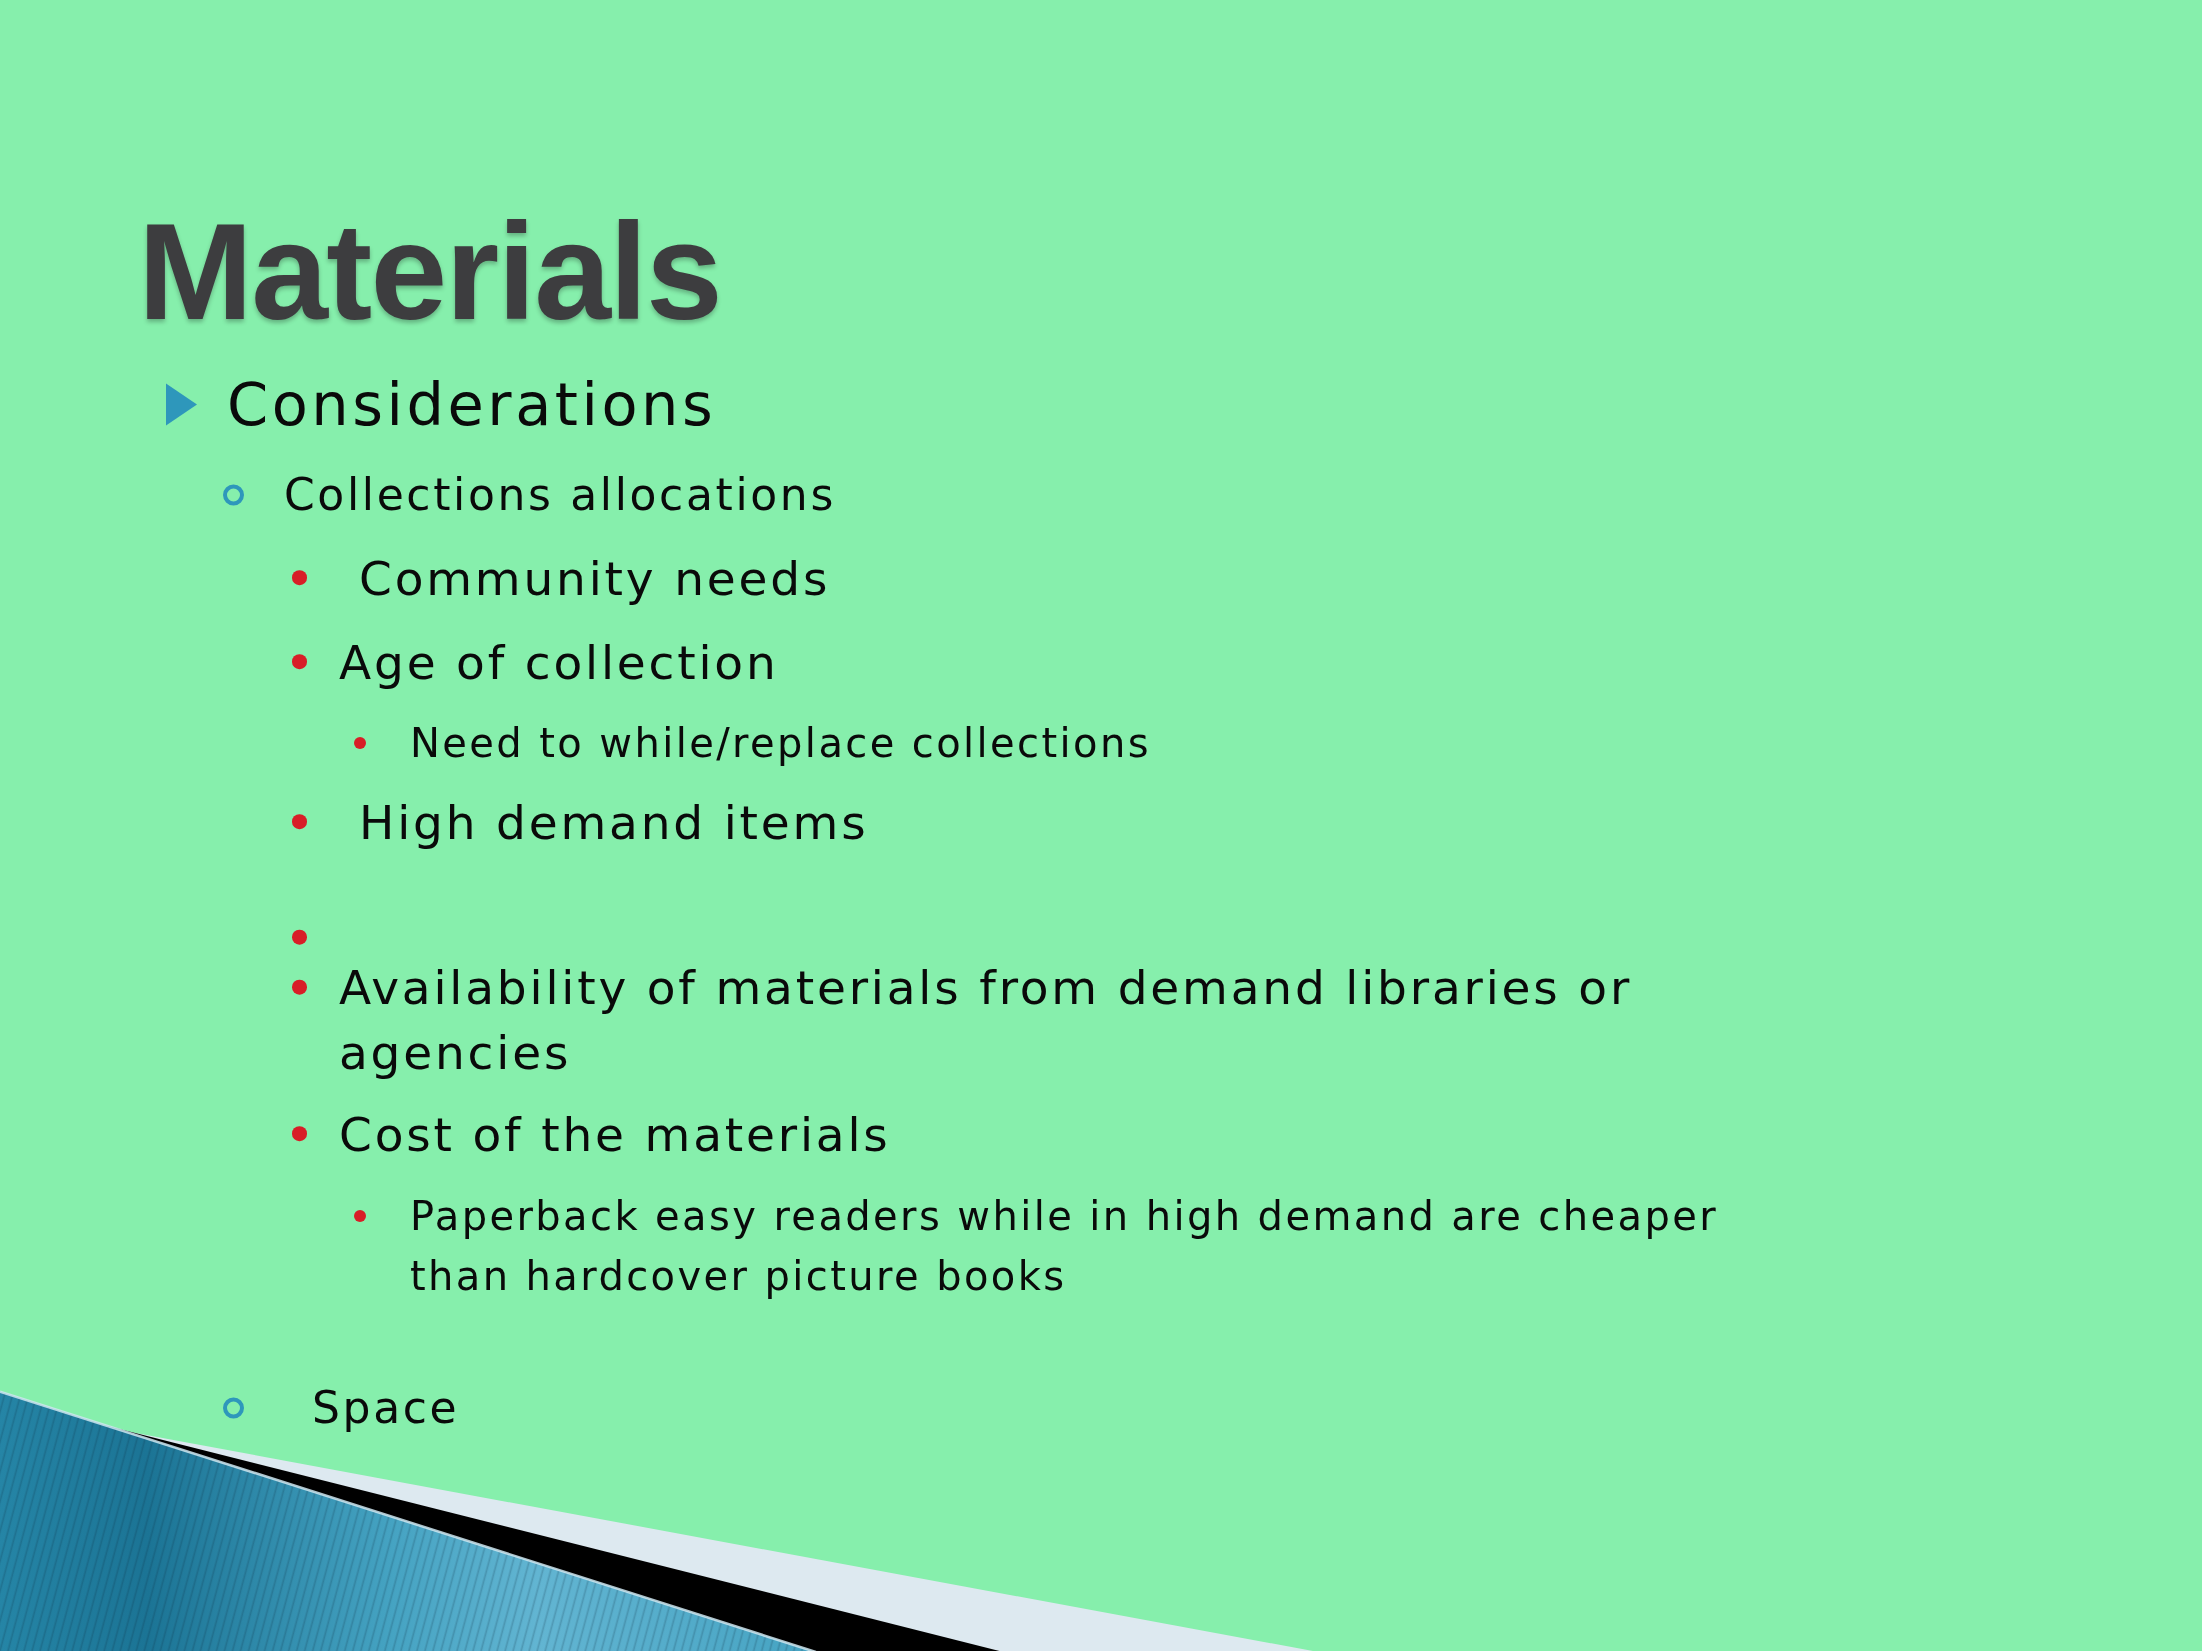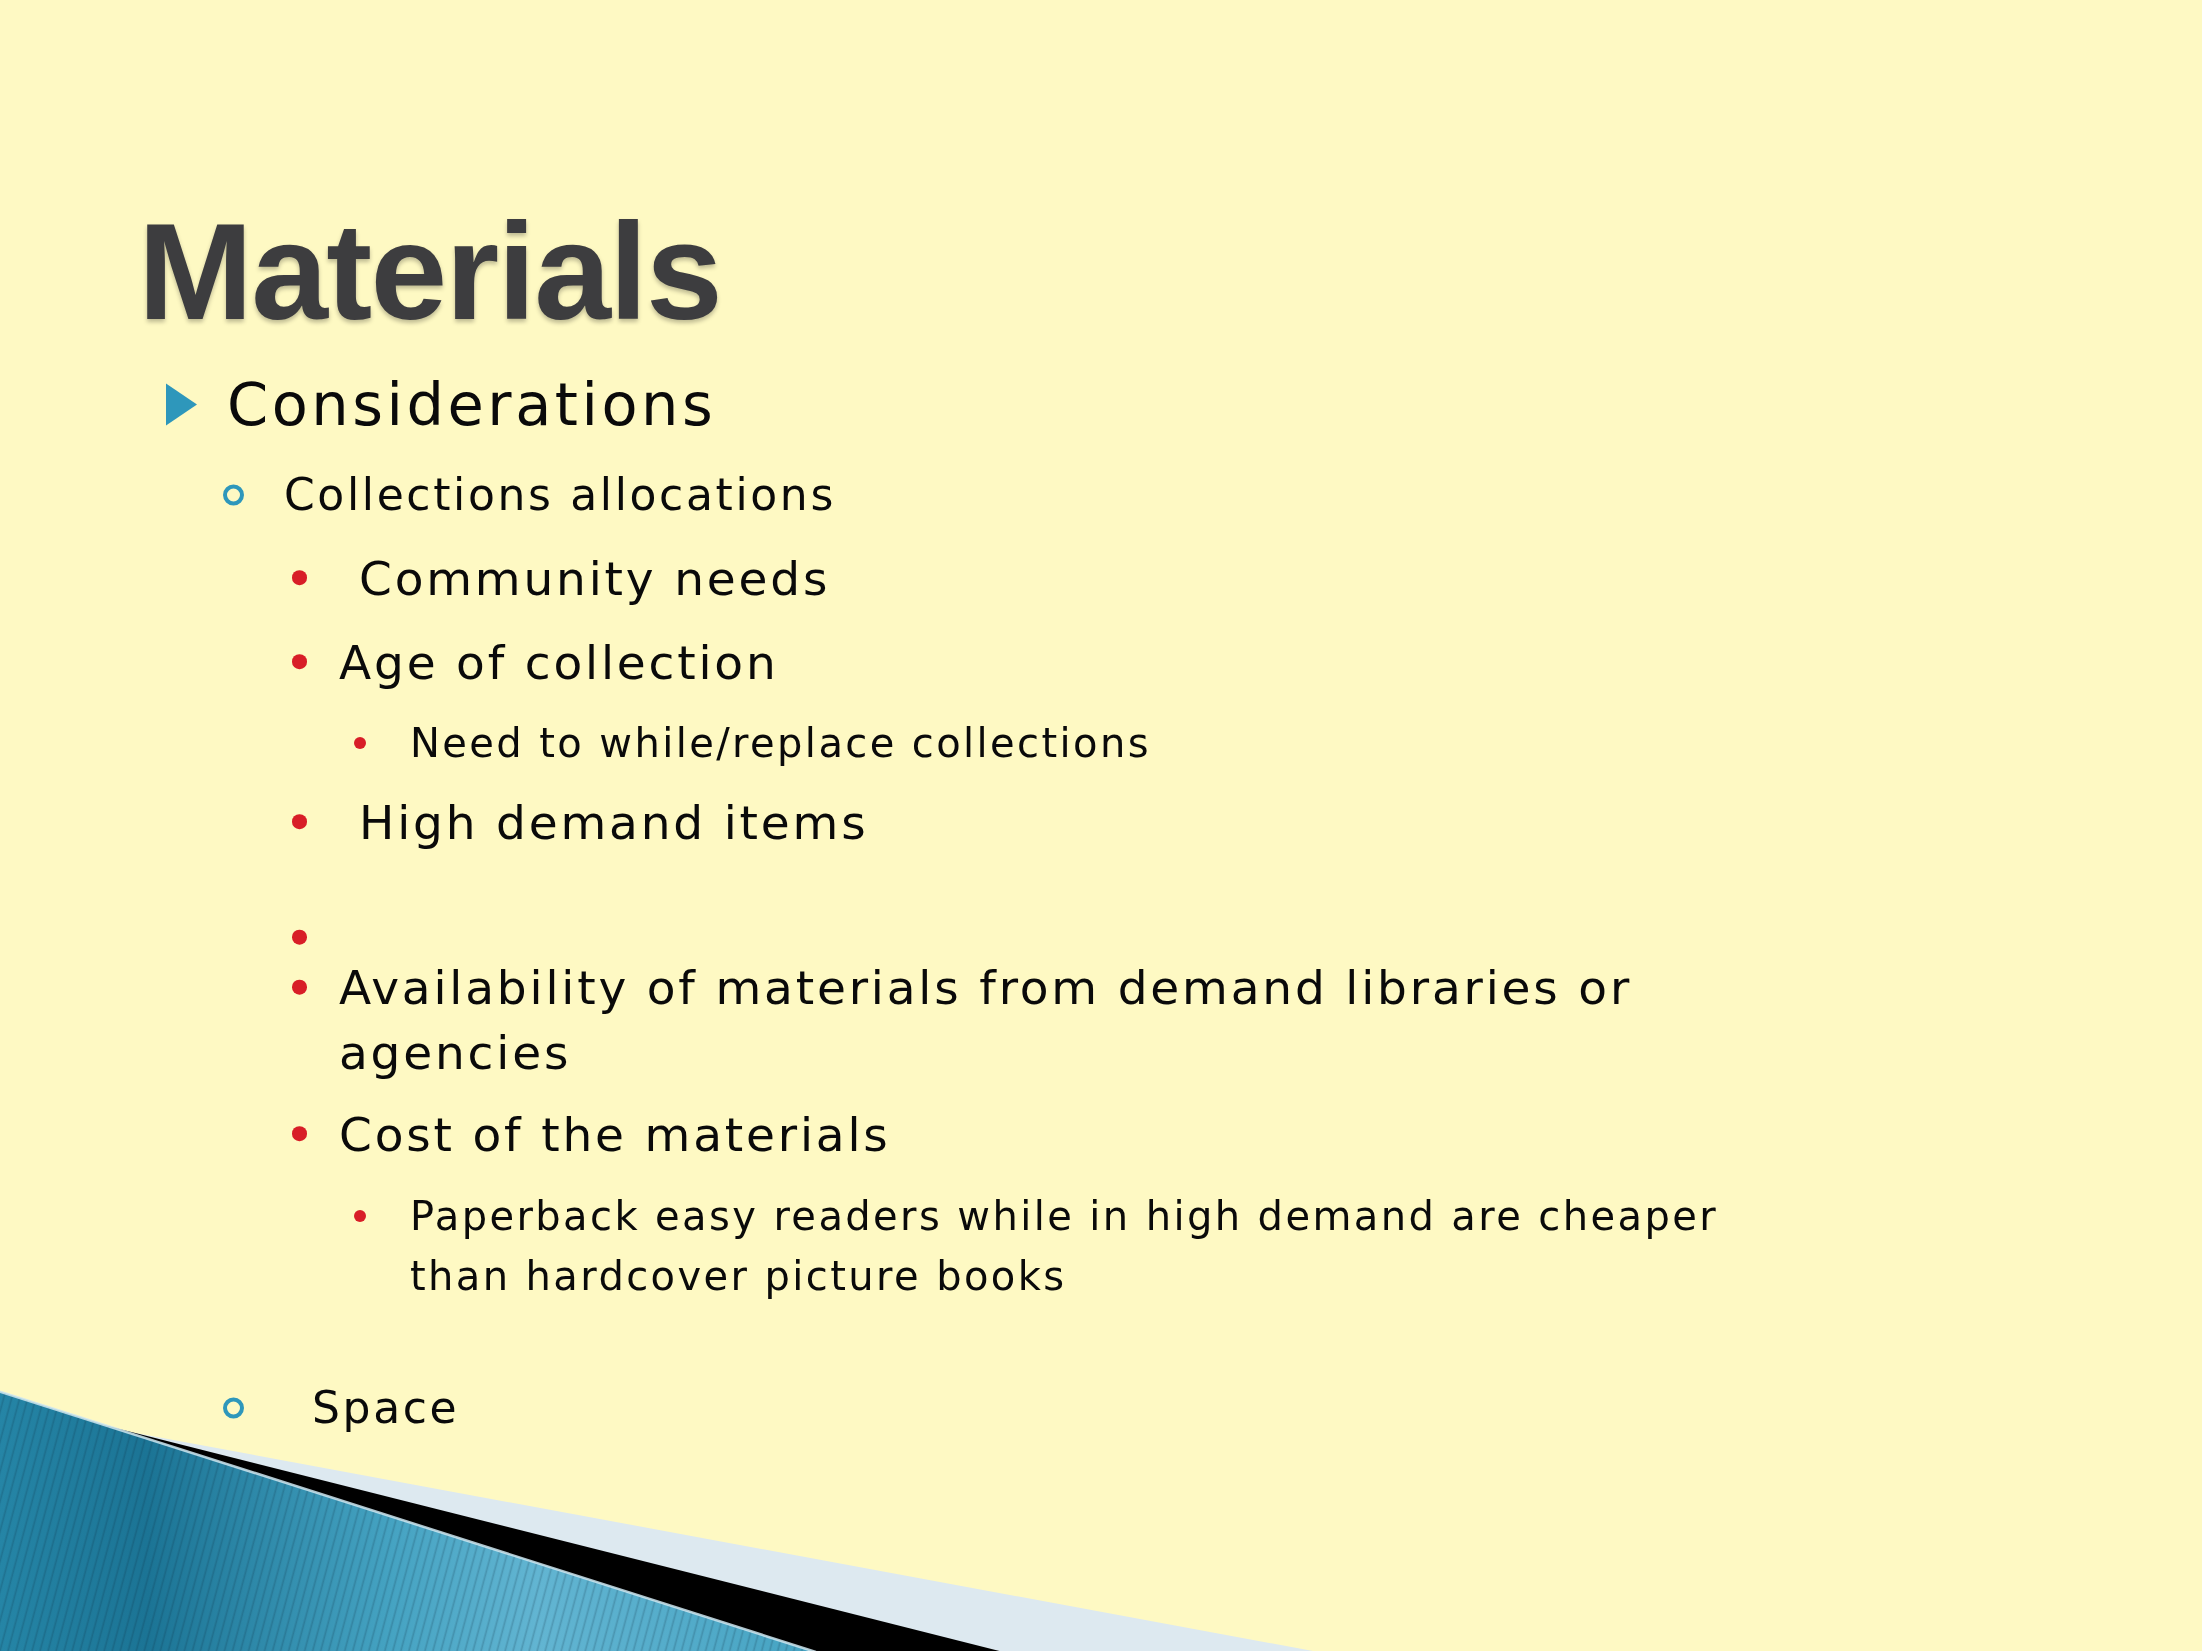--- a/index.html
+++ b/index.html
@@ -1,20 +1,20 @@
 <!DOCTYPE html>
 <html style="--teal-accent: #2E97BB; --red-bullet: #D81E27; --title-gray: #3D3D3F; --text-black: #0A0A0A; --swoosh-teal-edge: #2585A6; --swoosh-teal-dark: #1B7495; --swoosh-teal-mid: #45A3C2; --swoosh-teal-light: #62B5D2; --swoosh-black: #000000; --swoosh-pale: #DDE9F0; --swoosh-highlight: #CFE7F0;font-size:13.8px"><head>
 <meta charset="utf-8">
 <style>
   html, body { margin: 0; padding: 0; background: #ffffff; }
   .slide {
     position: relative;
     width: 2203px;
     height: 1652px;
-    background: #fef9c3;
+    background: #86efac;
     overflow: hidden;
     font-family: "DejaVu Sans", sans-serif;
   }
 
   
   .title {
     position: absolute;
     left: 138px;
     top: 110px;
     font-family: "Liberation Sans", sans-serif;

